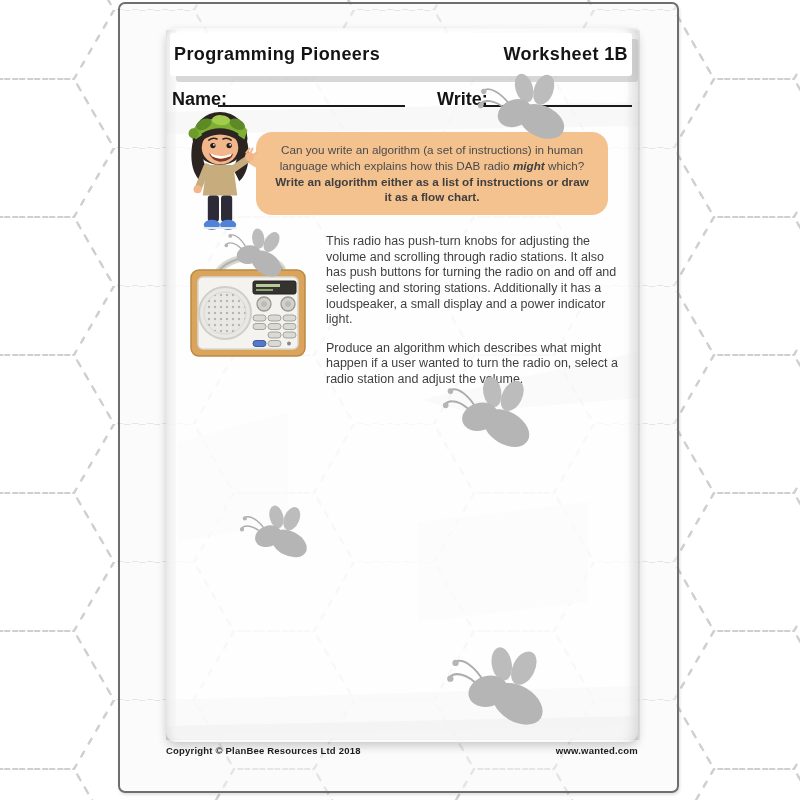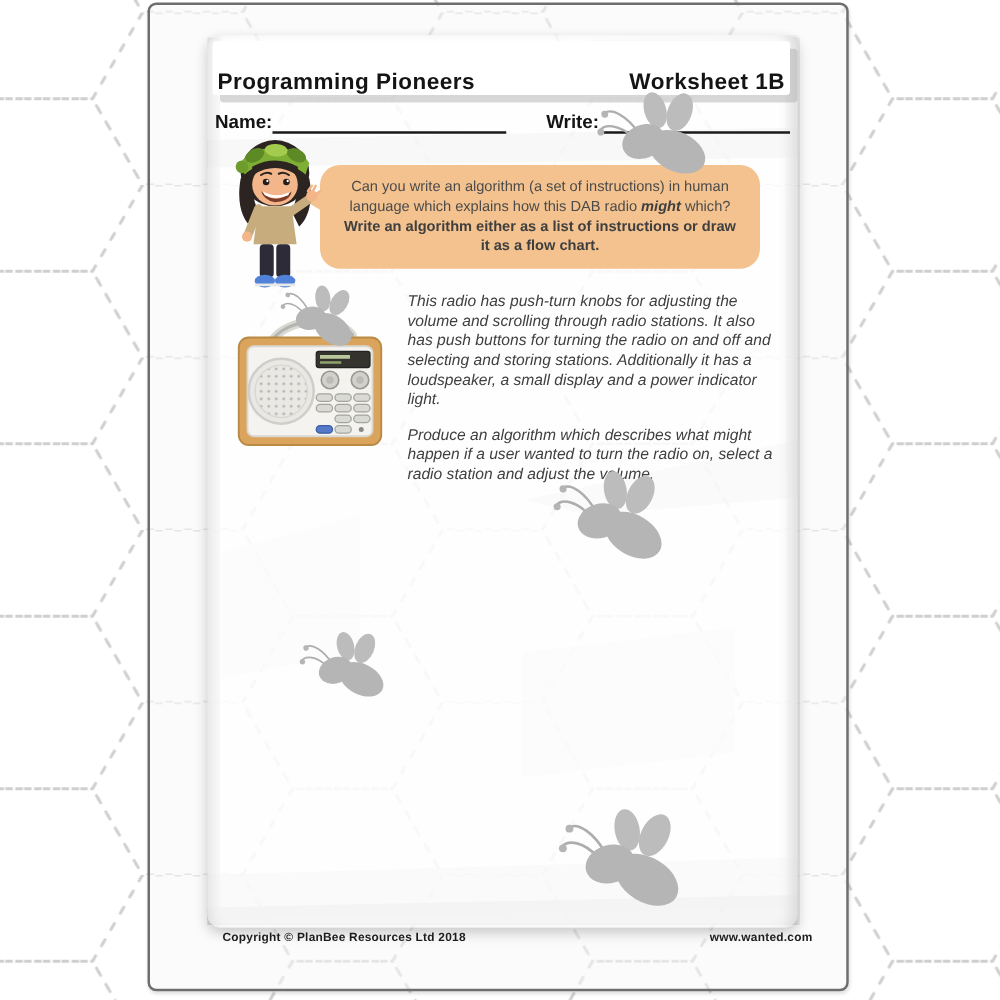--- a/index.html
+++ b/index.html
@@ -20,47 +20,47 @@
   
   #card{left:166px;top:28px;width:472px;height:714px;border-radius:10px;
     background:rgba(255,255,255,0.72);
     box-shadow:0 4px 10px rgba(0,0,0,0.20),
       inset 8px 0 10px -6px rgba(0,0,0,0.10),
       inset -10px 0 12px -6px rgba(0,0,0,0.12);z-index:3;}
 
   
   #title-bar{left:170px;top:33px;width:462px;height:43px;background:#ffffff;
     border-radius:3px;box-shadow:6px 6px 0 rgba(168,168,168,0.45);
-    display:flex;align-items:flex-end;justify-content:space-between;
+    display:flex;align-items:center;justify-content:space-between;
     padding:0 4px;box-sizing:border-box;z-index:5;}
   .title-text{font-weight:bold;font-size:18px;color:#141414;letter-spacing:.4px;}
 
   
-  .field-label{font-weight:bold;font-size:15px;color:#141414;z-index:5;}
+  .field-label{font-weight:bold;font-size:18px;color:#141414;z-index:5;}
   .field-line{border-top:2px solid #1a1a1a;height:0;z-index:5;}
 
   
   #bubble{left:256px;top:132px;width:352px;background:#f4c28f;border-radius:16px;
     padding:10px 15px;box-sizing:border-box;z-index:4;
     font-size:11.7px;line-height:1.35;color:#4b4b4b;text-align:center;}
   #bubble-tail{left:-13px;top:19px;width:0;height:0;position:absolute;
     border-top:9px solid transparent;border-bottom:9px solid transparent;
     border-right:15px solid #f4c28f;}
   #bubble b{color:#3f3f3f;}
   .bubble-bold{font-weight:bold;color:#3f3f3f;}
 
   
   #instructions{left:326px;top:234px;width:296px;z-index:5;
-    font-style:italic;font-size:12.5px;line-height:1.25;color:#3f3f3f;}
+    font-size:12.5px;line-height:1.25;color:#3f3f3f;}
   #instructions .para2{margin-top:13px;}
 
   
   #footer-row{left:166px;top:745px;width:472px;display:flex;
     justify-content:space-between;z-index:5;
-    font-weight:bold;font-size:9.5px;color:#1c1c1c;letter-spacing:.2px;margin-left:12px;}
+    font-weight:bold;font-size:9.5px;color:#1c1c1c;letter-spacing:.2px;}
 
   .art{z-index:5;}
   #bees{left:0;top:0;z-index:6;pointer-events:none;}
 </style>
 </head>
 <body>
 
 <div id="canvas">
 
   <svg id="hex-bg" class="abs" width="800" height="800">

